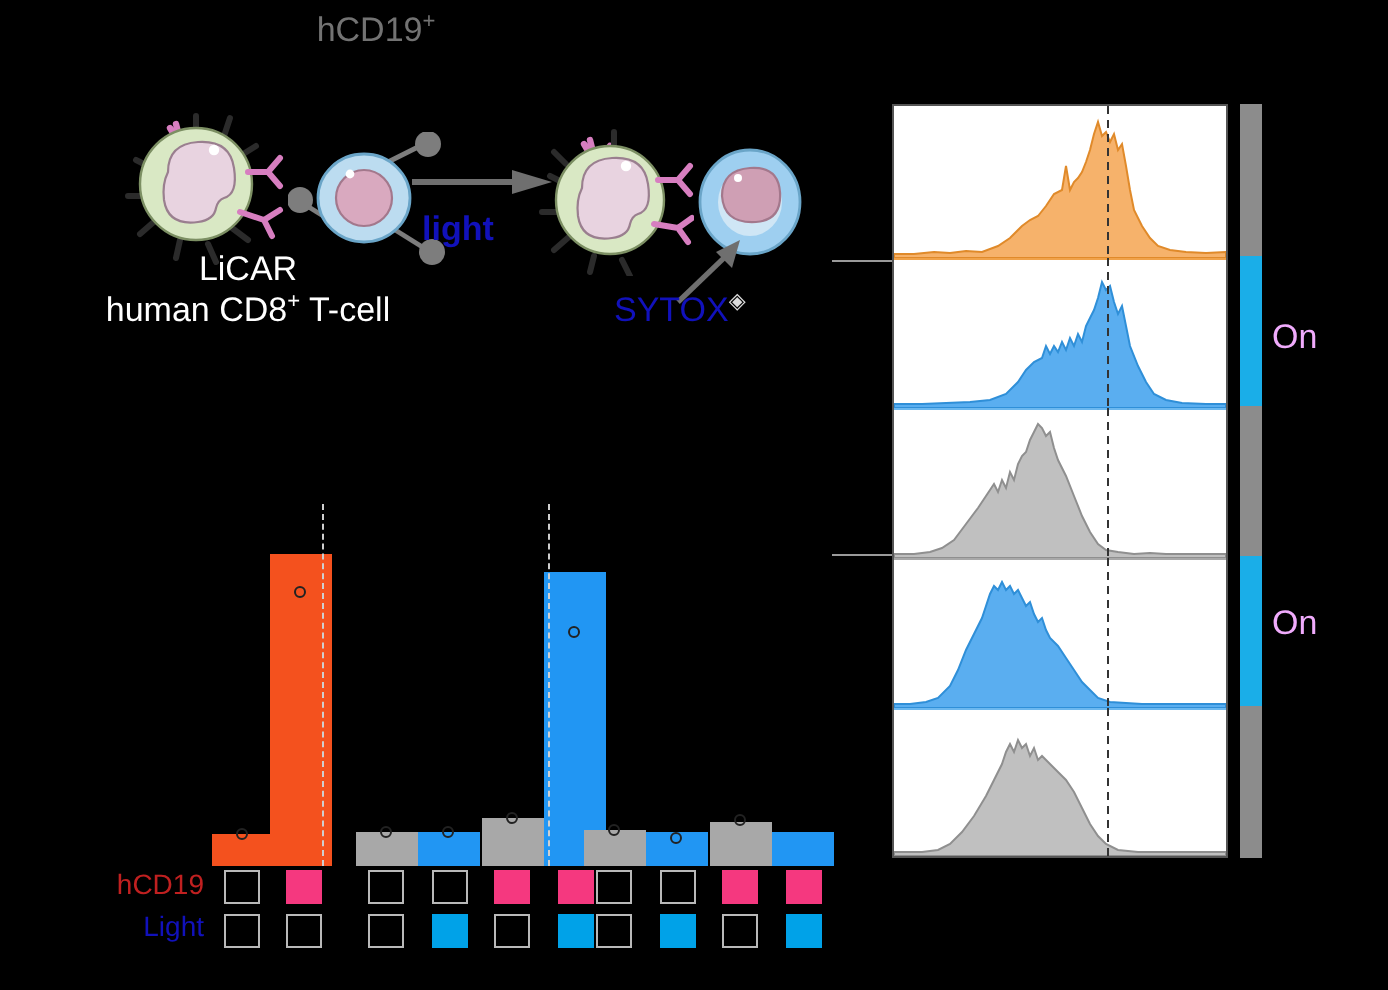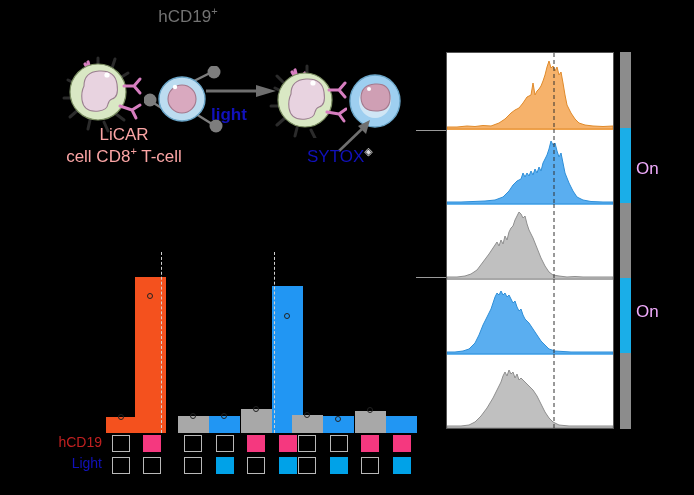--- a/index.html
+++ b/index.html
@@ -6,21 +6,21 @@
   body{width:694px;height:495px;overflow:hidden;position:relative;
        font-family:"Liberation Sans","DejaVu Sans",sans-serif;}
   #root{position:relative;width:694px;height:495px;background:#000;}
   .abs{position:absolute;}
   .txt{white-space:nowrap;line-height:1;}
 
   
   #tumor-label{left:118px;top:6px;width:140px;text-align:center;color:#737373;
                font-size:17px;font-weight:normal;}
   #tumor-label .l2{display:block;margin-top:3px;}
-  #licar-label{left:24px;top:126px;width:200px;text-align:center;color:#fca5a5;
+  #licar-label{left:24px;top:126px;width:200px;text-align:center;color:#ffffff;
                font-size:17px;}
   #licar-label .l2{display:block;margin-top:3px;}
   #light-label{left:211px;top:106px;color:#1111bb;font-size:17px;font-weight:bold;}
   #sytox-label{left:307px;top:146px;color:#1111bb;font-size:17px;}
   sup{font-size:0.65em;vertical-align:super;}
 
   
   #light-arrow{left:206px;top:85px;width:70px;height:12px;}
   #sytox-arrow{left:336px;top:118px;width:36px;height:34px;}
 
@@ -87,21 +87,21 @@
     <ellipse cx="38" cy="33" rx="14" ry="14" fill="#d9a9bf" stroke="#a3788c" stroke-width="1.1"></ellipse>
     <circle cx="31" cy="21" r="2.2" fill="#ffffff"></circle>
   </svg>
 
   <div class="abs txt" id="tumor-label">
     <span>hCD19</span><sup>+</sup>
   </div>
 
   <div class="abs txt" id="licar-label">
     <span>LiCAR</span>
-    <span class="l2"><span>cell CD8</span><sup>+</sup><span> T-cell</span></span>
+    <span class="l2"><span>human CD8</span><sup>+</sup><span> T-cell</span></span>
   </div>
 
   <svg class="abs" id="light-arrow" viewBox="0 0 70 12">
     <line x1="0" y1="6" x2="52" y2="6" stroke="#6f6f6f" stroke-width="3"></line>
     <polygon points="50,0 70,6 50,12" fill="#6f6f6f"></polygon>
   </svg>
   <div class="abs txt" id="light-label">light</div>
 
   <svg class="abs cell" style="left:263px;top:58px;" width="84" height="80" viewBox="0 0 84 80">
     <g>

